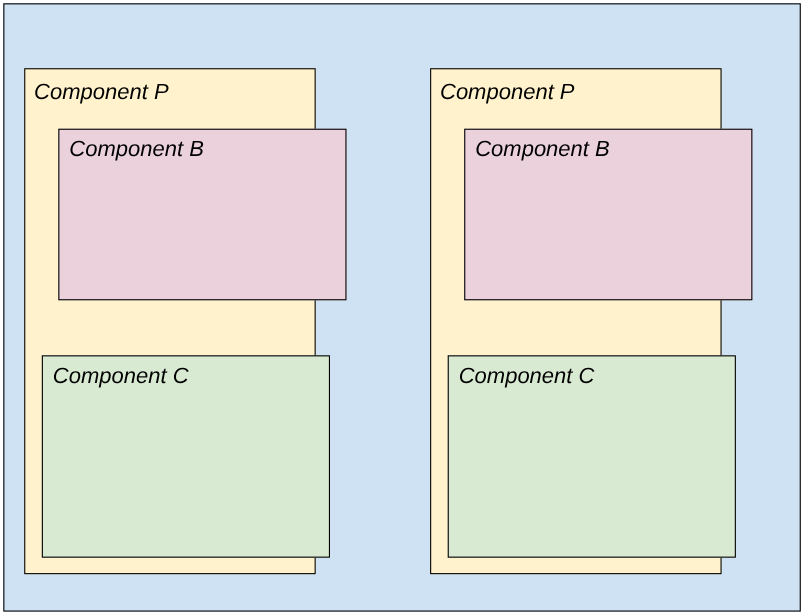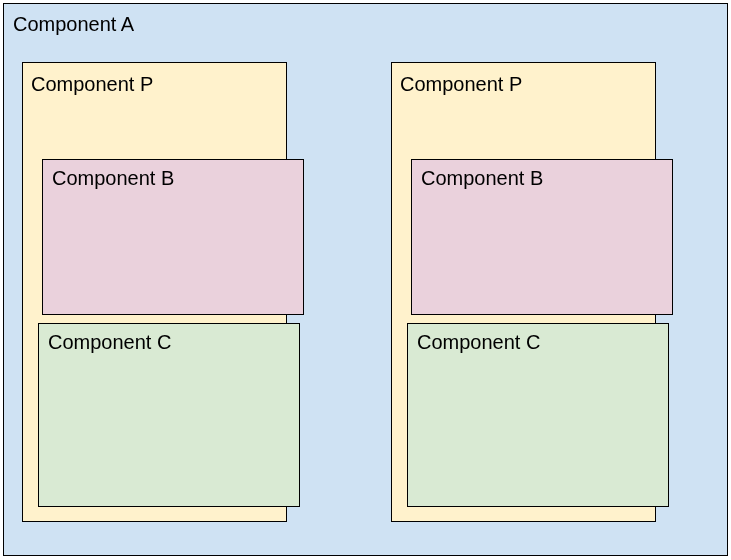--- a/index.html
+++ b/index.html
@@ -26,37 +26,36 @@
     font-size: 20px;
     line-height: 1.15;
     color: #000000;
     white-space: nowrap;
     user-select: none;
   }
   
   #component-a { left: 3px; top: 3px; width: 725px; height: 553px; }
   #component-a > .box-label { left: 9px; top: 9px; }
   
-  .group-p { top: 58px; width: 265px; height: 460px; }
+  .group-p { top: 58px; width: 265px; height: 460px; font-style: italic; }
   #group-p-left  { left: 18px; }
   #group-p-right { left: 387px; }
   .group-p > .box-label { left: 8px; top: 10px; }
   
-  .child-b { left: 19px; top: 54px;  width: 262px; height: 156px; margin-top: 42px; }
+  .child-b { left: 30px; top: 54px;  width: 262px; height: 156px; }
   .child-c { left: 15px; top: 260px; width: 262px; height: 184px; }
   .child-b > .box-label,
   .child-c > .box-label { left: 9px; top: 7px; }
 </style>
 </head>
 <body>
 
 <div class="screen">
 
   <div class="box" id="component-a" style="background-color: rgb(207, 226, 243); border-color: rgb(0, 0, 0);">
-    <div class="box-label">Component A</div>
 
     <div class="box group-p" id="group-p-left" style="background-color: rgb(255, 242, 204); border-color: rgb(0, 0, 0);">
       <div class="box-label">Component P</div>
 
       <div class="box child-b" style="background-color: rgb(234, 209, 220); border-color: rgb(0, 0, 0);">
         <div class="box-label">Component B</div>
       </div>
 
       <div class="box child-c" style="background-color: rgb(217, 234, 211); border-color: rgb(0, 0, 0);">
         <div class="box-label">Component C</div>

